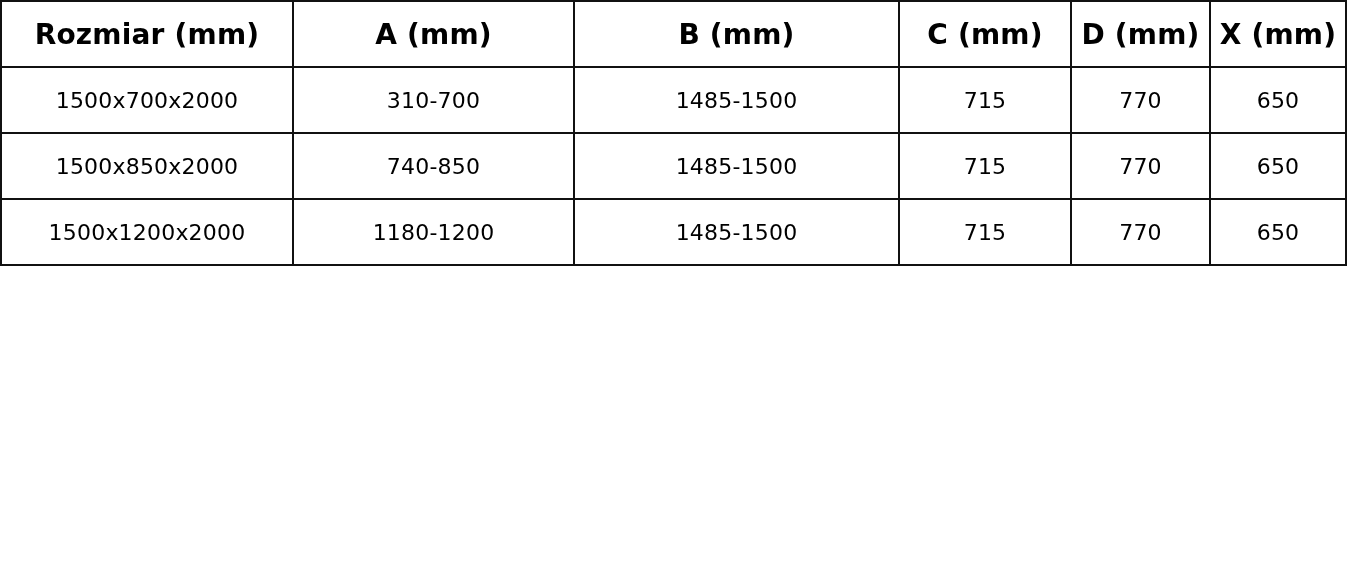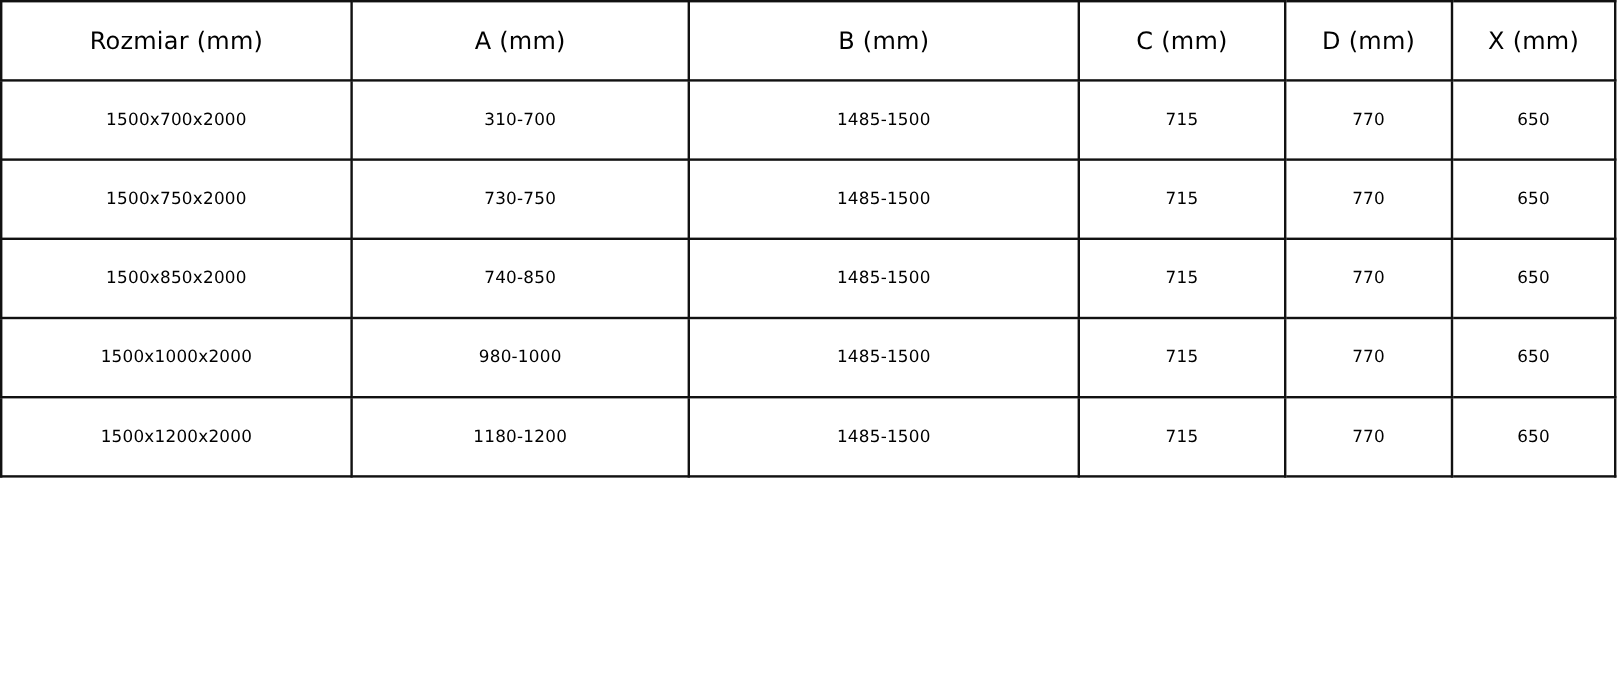--- a/index.html
+++ b/index.html
@@ -23,29 +23,29 @@
     border-collapse: collapse;
     table-layout: fixed;
     width: 1345px;
     margin: 0;
   }
   table.size-table th,
   table.size-table td {
     border: 2px solid #111111;
     text-align: center;
     vertical-align: middle;
-    font-size: 14px;
+    font-size: 22px;
     height: 64px;
     padding: 0 6px;
     white-space: nowrap;
     letter-spacing: 0.2px;
   }
   table.size-table th {
-    font-weight: normal;
-    font-size: 20px;
+    font-weight: bold;
+    font-size: 28px;
   }
   table.size-table td {
     font-weight: normal;
   }
   
   col.c0 { width: 292px; }
   col.c1 { width: 281px; }
   col.c2 { width: 325px; }
   col.c3 { width: 172px; }
   col.c4 { width: 139px; }
@@ -77,38 +77,22 @@
     <tbody>
       <tr>
         <td>1500x700x2000</td>
         <td>310-700</td>
         <td>1485-1500</td>
         <td>715</td>
         <td>770</td>
         <td>650</td>
       </tr>
       <tr>
-        <td>1500x750x2000</td>
-        <td>730-750</td>
-        <td>1485-1500</td>
-        <td>715</td>
-        <td>770</td>
-        <td>650</td>
-      </tr>
-      <tr>
         <td>1500x850x2000</td>
         <td>740-850</td>
-        <td>1485-1500</td>
-        <td>715</td>
-        <td>770</td>
-        <td>650</td>
-      </tr>
-      <tr>
-        <td>1500x1000x2000</td>
-        <td>980-1000</td>
         <td>1485-1500</td>
         <td>715</td>
         <td>770</td>
         <td>650</td>
       </tr>
       <tr>
         <td>1500x1200x2000</td>
         <td>1180-1200</td>
         <td>1485-1500</td>
         <td>715</td>

